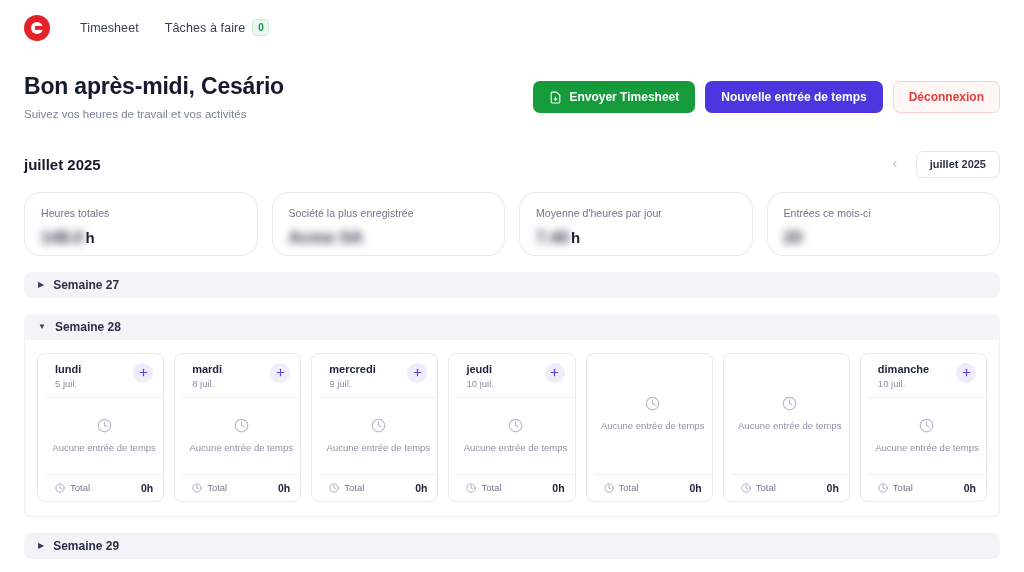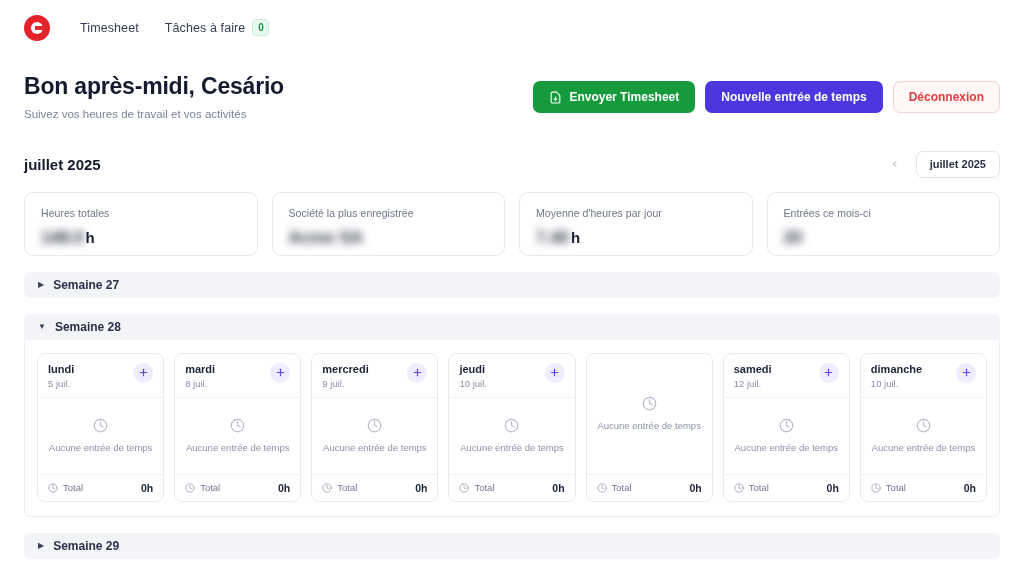--- a/index.html
+++ b/index.html
@@ -185,21 +185,21 @@
 
   
   .stats {
     display: grid;
     grid-template-columns: repeat(4, 1fr);
     gap: 14px;
     margin-top: 14px;
   }
   .stat-card {
     border: 1px solid #e7e9f0;
-    border-radius: 9px;
+    border-radius: 16px;
     background: #ffffff;
     padding: 14px 16px 16px;
     height: 64px;
   }
   .stat-label {
     font-size: 10.5px;
     color: #6f7689;
     letter-spacing: .05px;
   }
   .stat-value {
@@ -260,20 +260,21 @@
     gap: 10px;
   }
   .day-card {
     border: 1px solid #e8eaf1;
     border-radius: 8px;
     background: #ffffff;
     overflow: hidden;
     display: flex;
     flex-direction: column;
     height: 149px;
+    padding-left: 7px;
   }
   .day-head {
     padding: 9px 10px 8px;
     border-bottom: 1px solid #eef0f5;
     display: flex;
     align-items: flex-start;
     justify-content: space-between;
   }
   .day-name {
     font-size: 11px;
@@ -595,32 +596,20 @@
                     <circle cx="12" cy="12" r="10"></circle>
                     <polyline points="12 6 12 12 16 14"></polyline>
                   </svg>
                 </span>
                 <span>Total</span>
               </div>
               <div class="foot-total">0h</div>
             </div>
           </div>
           <div class="day-card">
-            <div class="day-head">
-              <div>
-                <div class="day-name">samedi</div>
-                <div class="day-date">12 juil.</div>
-              </div>
-              <button class="add-btn">
-                <svg width="11" height="11" viewBox="0 0 24 24" fill="none" stroke="currentColor" stroke-width="2.6" stroke-linecap="round">
-                  <line x1="12" y1="5" x2="12" y2="19"></line>
-                  <line x1="5" y1="12" x2="19" y2="12"></line>
-                </svg>
-              </button>
-            </div>
             <div class="day-empty">
               <span>
                 <svg class="icon-gray" width="15" height="15" viewBox="0 0 24 24" fill="none" stroke="currentColor" stroke-width="2" stroke-linecap="round" stroke-linejoin="round">
                   <circle cx="12" cy="12" r="10"></circle>
                   <polyline points="12 6 12 12 16 14"></polyline>
                 </svg>
               </span>
               <div class="empty-text">Aucune entrée de temps</div>
             </div>
             <div class="day-foot">

